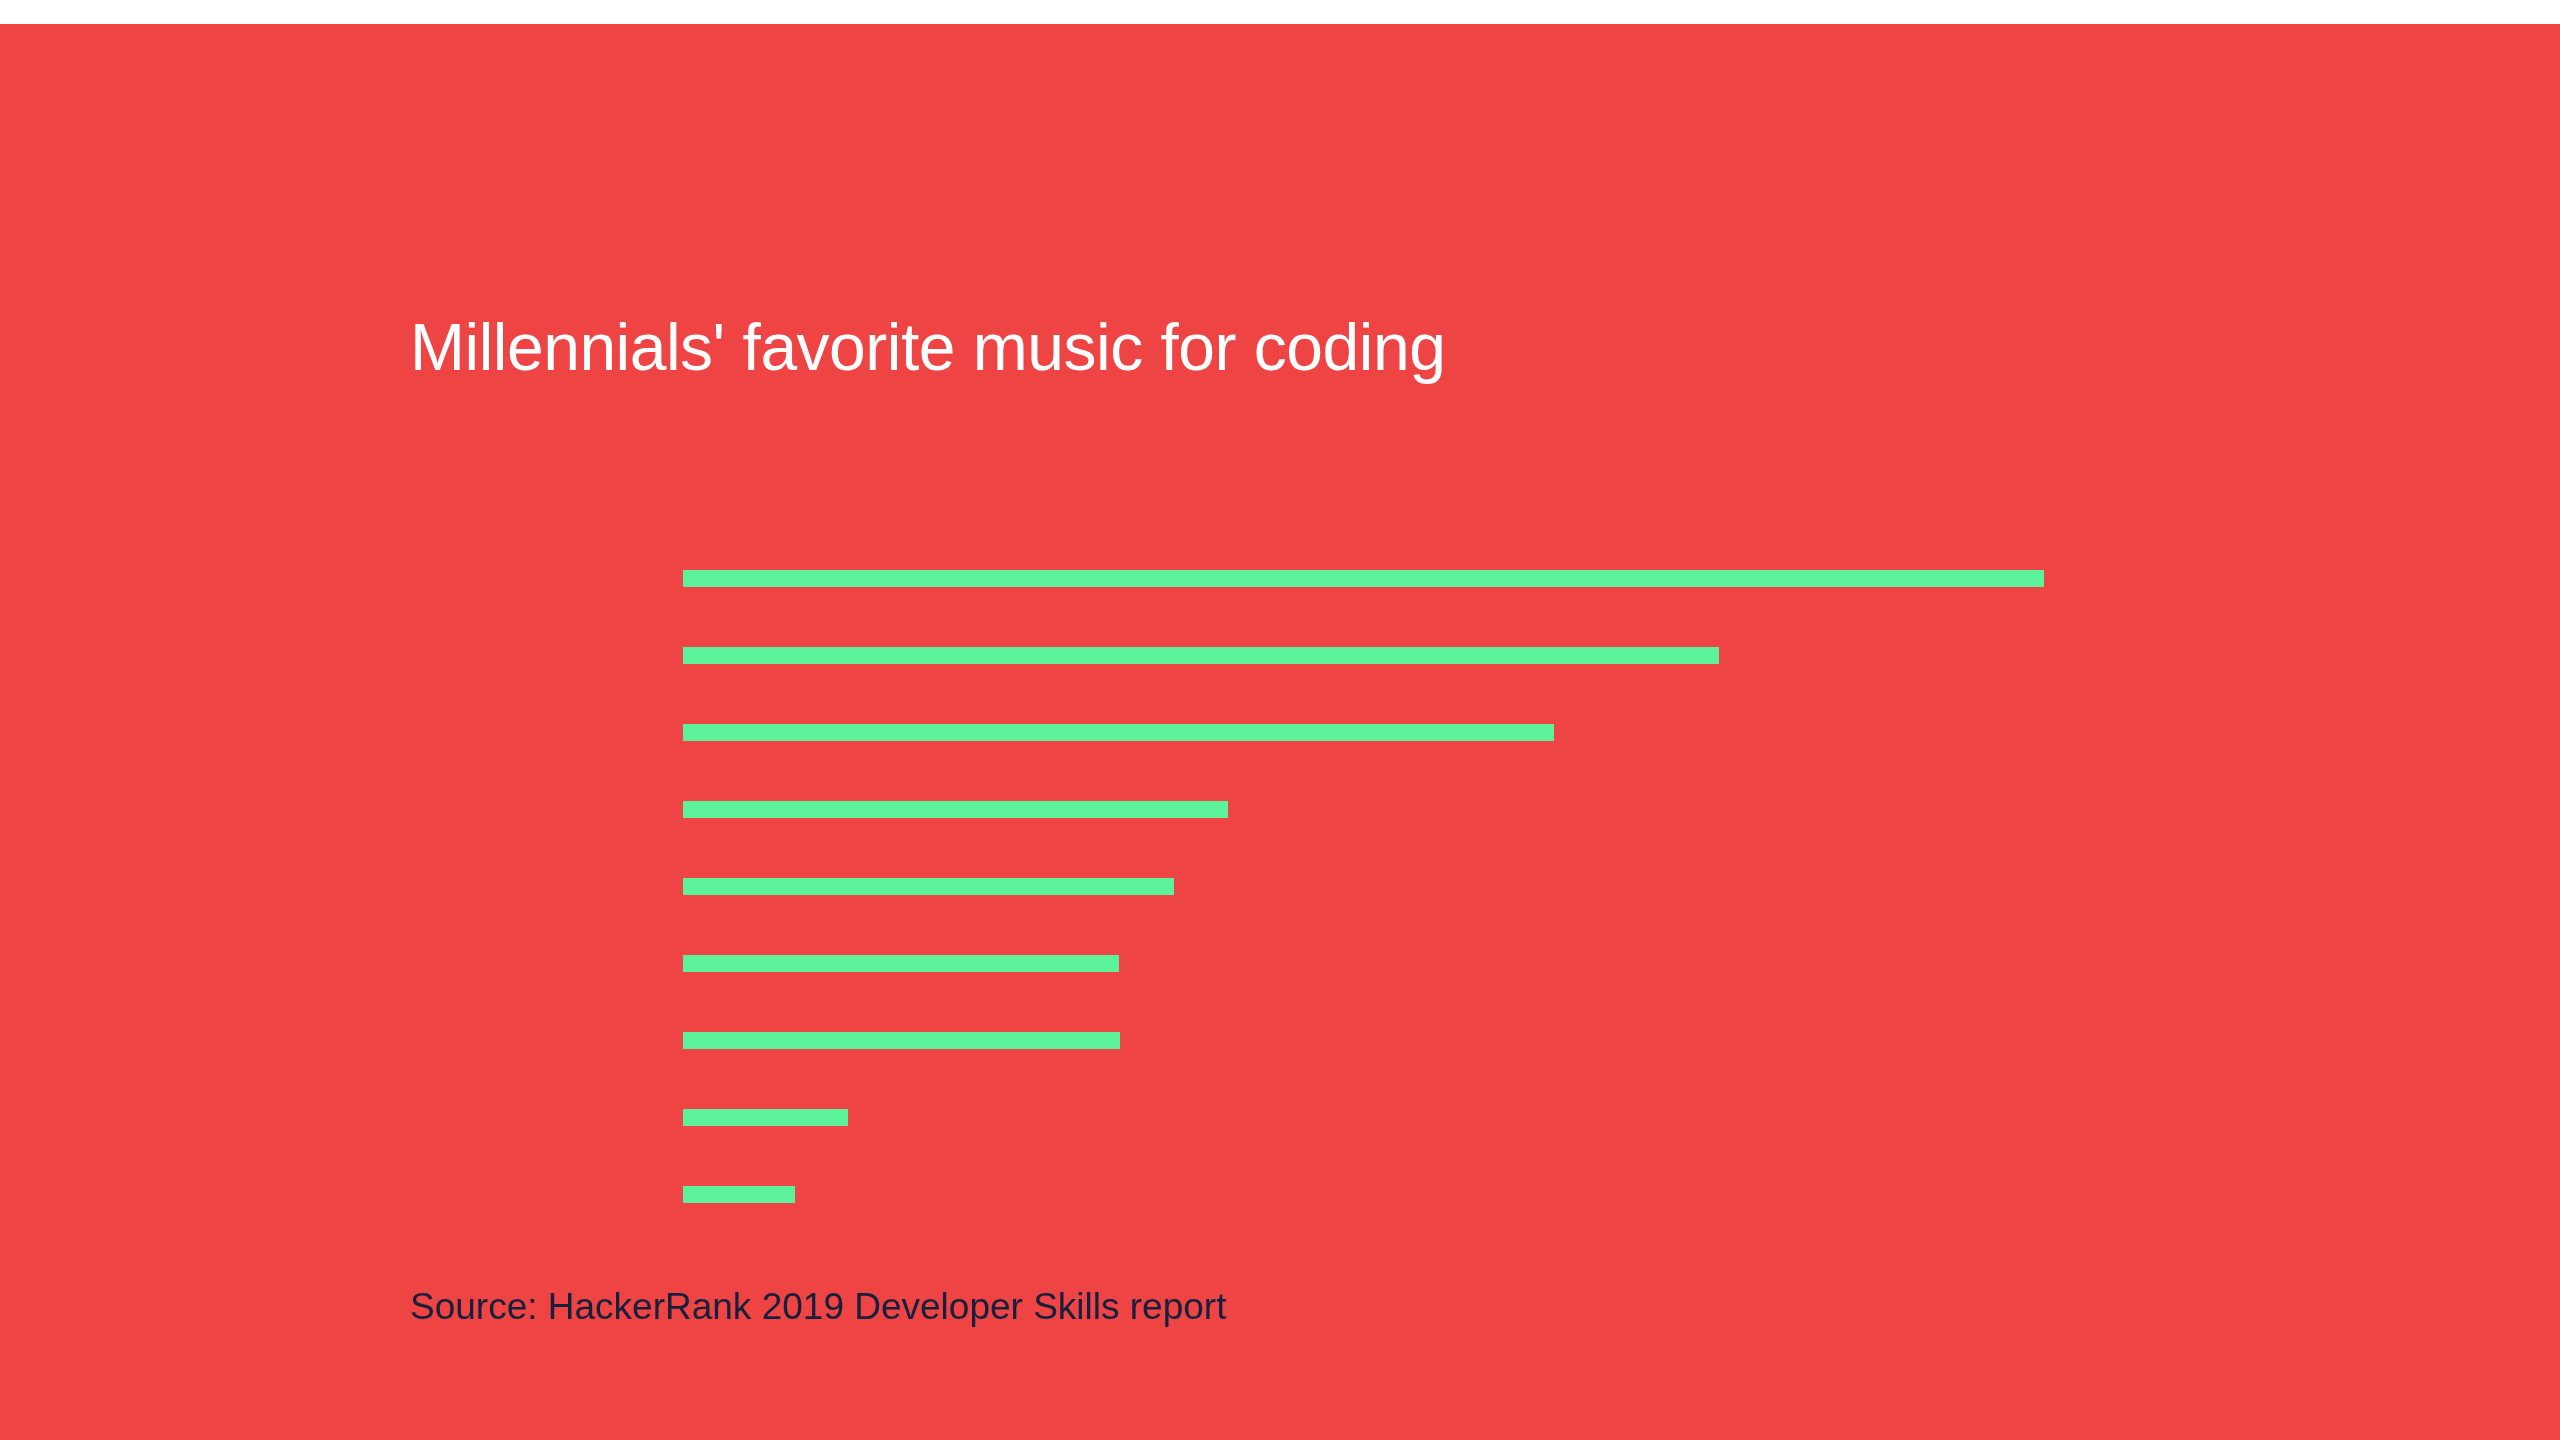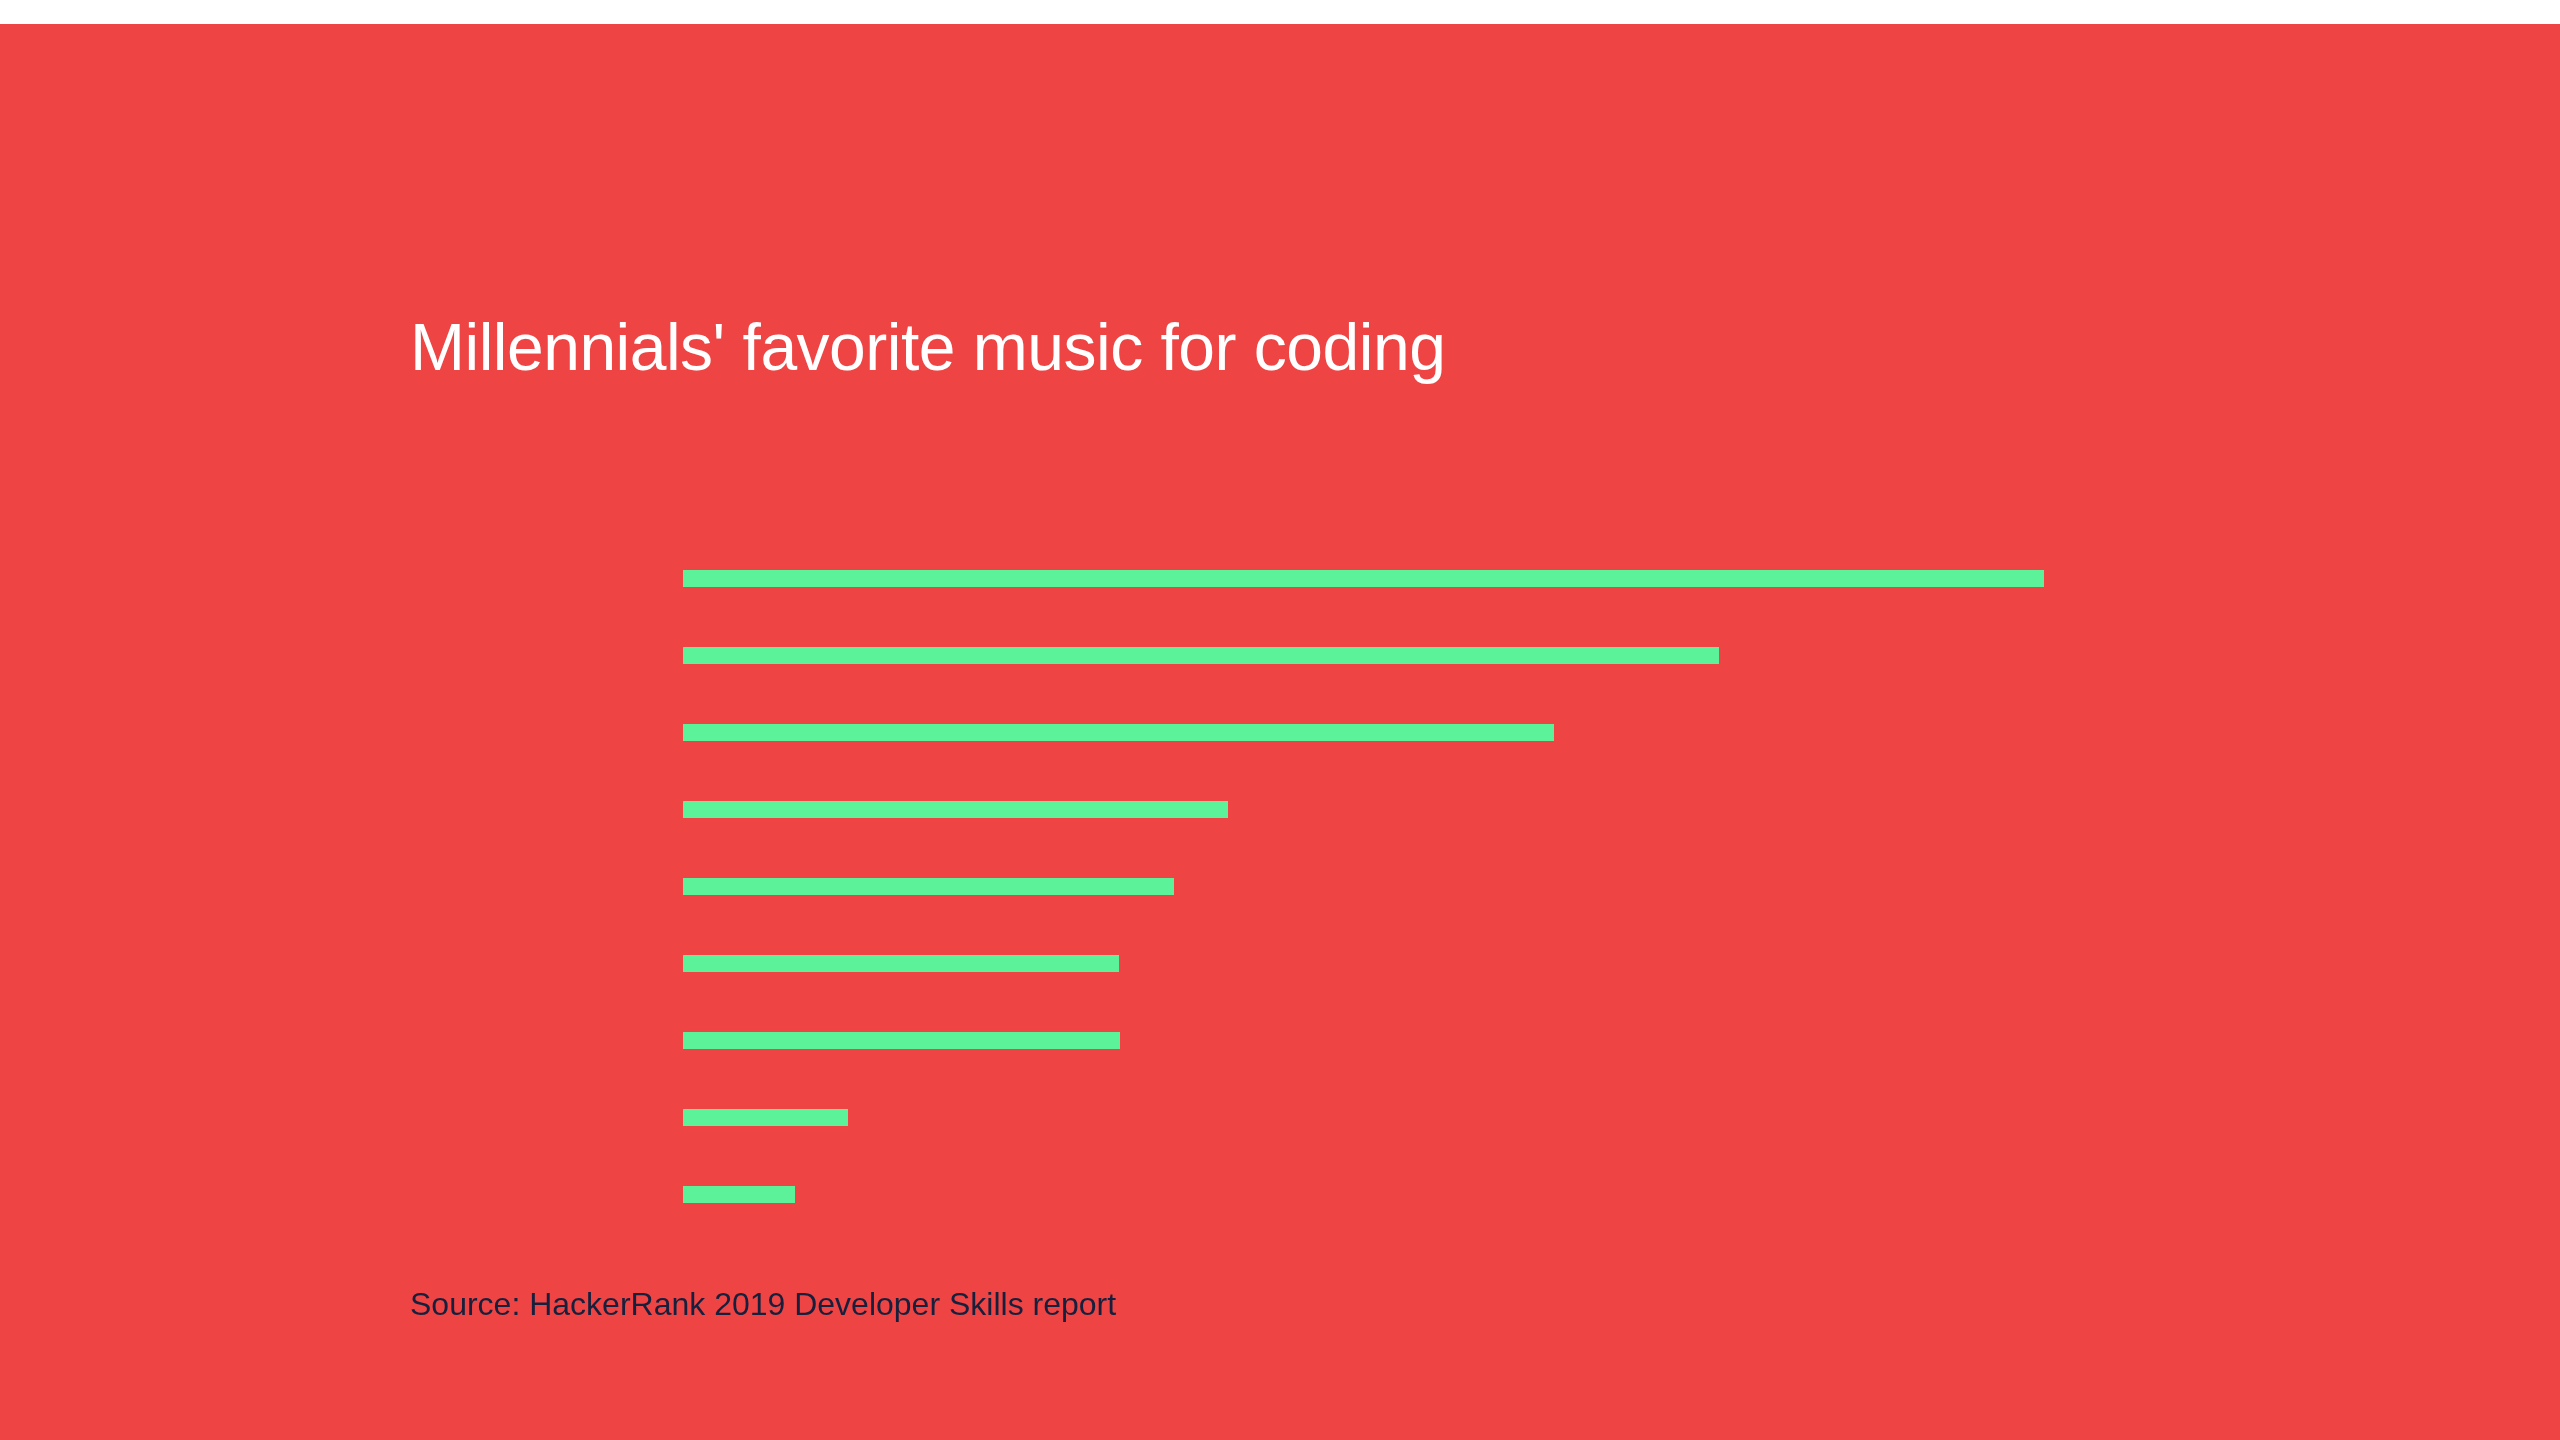--- a/index.html
+++ b/index.html
@@ -46,21 +46,21 @@
   }
   .bar-fill {
     height: 17px;
     background: #5BF29A;
     width: 100%;
   }
   #source-note {
     position: absolute;
     left: 410px;
     top: 1262px;
-    font-size: 32px;
+    font-size: 37px;
     font-weight: 400;
     color: #16203C;
     white-space: nowrap;
     letter-spacing: 0px;
   }
 </style>
 </head>
 <body>
 
 <div id="slide">

